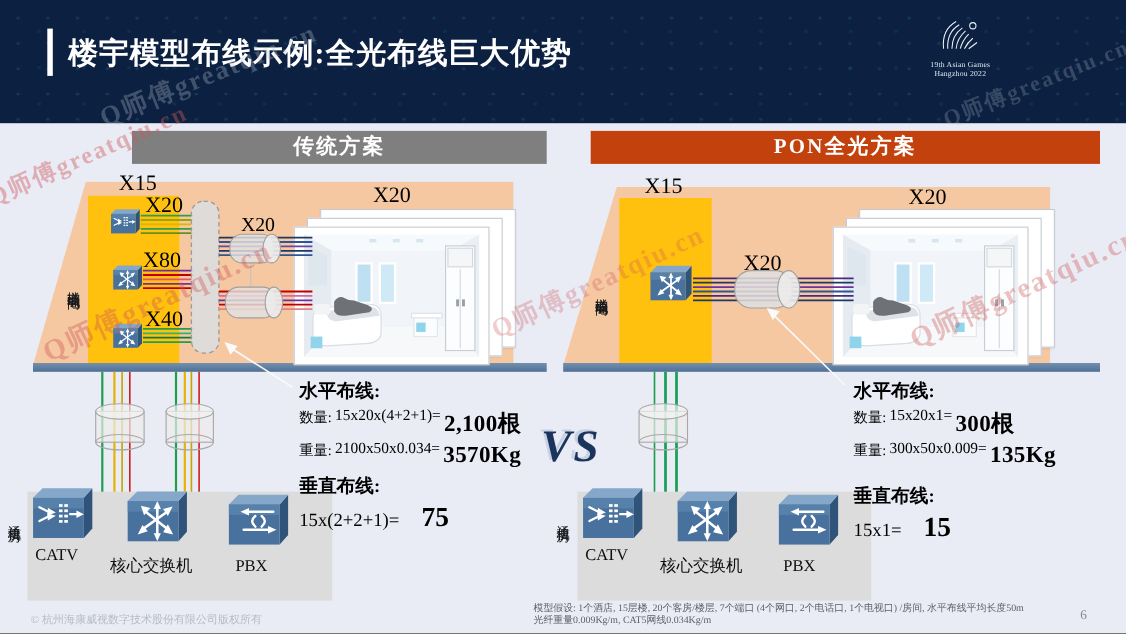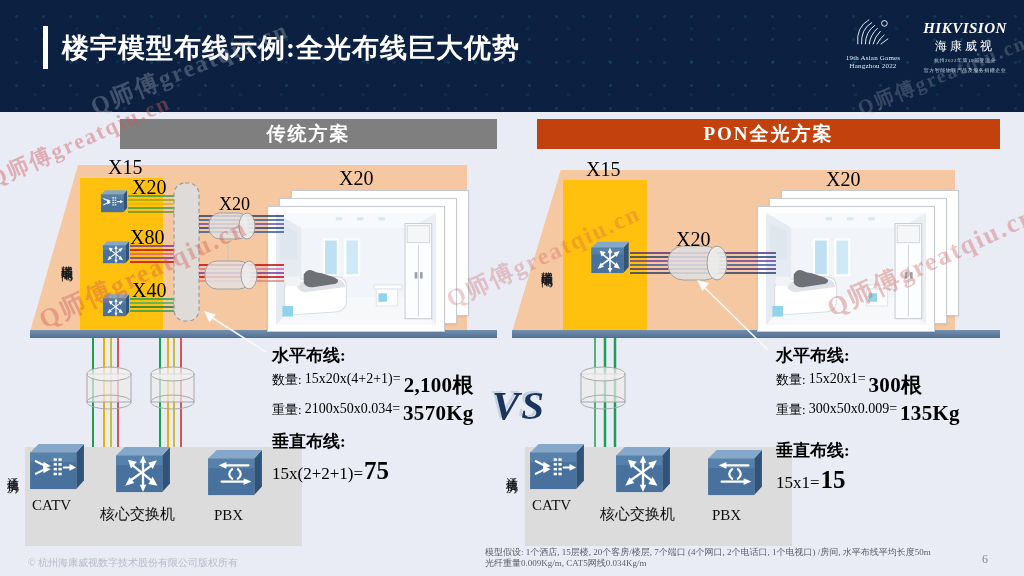--- a/index.html
+++ b/index.html
@@ -56,21 +56,21 @@
   .stats{position:absolute;z-index:7;color:#000000;}
   #statsL{left:272px;top:344px;}
   #statsR{left:776px;top:344px;}
   .s-h{font-size:17px;font-weight:700;margin-bottom:4px;}
   .s-row{display:flex;align-items:flex-start;gap:3px;margin-bottom:2px;}
   .s-lab{font-size:13px;}
   .s-f{font-size:14px;}
   .s-big{font-size:21px;font-weight:800;letter-spacing:.3px;}
   .s-v{margin-top:4px;}
   .s-v.gap{margin-top:13px;}
-  .s-vrow{display:flex;align-items:baseline;gap:1px;}
+  .s-vrow{display:flex;align-items:baseline;gap:20px;}
   .s-f2{font-size:17px;}
   .s-big2{font-size:25px;font-weight:800;}
   
   #vs{position:absolute;left:492px;top:381px;font-size:41px;font-weight:800;font-style:italic;
       color:#1b345c;text-shadow:-3px -2px 0 #c7d2e5;z-index:7;letter-spacing:2px;}
   
   #copyright{position:absolute;left:28px;top:556px;font-size:10px;color:#b7bbc8;z-index:7;}
   #notes{position:absolute;left:485px;top:547px;width:470px;font-size:9px;line-height:11px;
          color:#5f6168;z-index:7;}
   #pagenum{position:absolute;left:982px;top:552px;font-size:12px;color:#848892;z-index:7;}
@@ -191,26 +191,20 @@
   <div id="hdr">
     <div id="accent"></div>
     <div id="title">楼宇模型布线示例:全光布线巨大优势</div>
     <div id="aglogo">
       <svg width="52" height="38" viewBox="0 0 48 40">
           <use href="#emblem"></use>
         </svg>
       <div class="t">19th Asian Games</div>
       <div class="t">Hangzhou 2022</div>
     </div>
-    <div id="hik">
-      <div class="logo">HIKVISION</div>
-      <div class="cn">海康威视</div>
-      <div class="tag">杭州2022年第19届亚运会</div>
-      <div class="tag">官方智能物联产品及服务捐赠企业</div>
-    </div>
   </div>
 
   <div id="ch-left" class="colhdr">传统方案</div>
   <div id="ch-right" class="colhdr">PON全光方案</div>
 
   <div id="peachL" class="peach"></div>
   <div id="peachR" class="peach"></div>
   <div id="yL" class="yroom"></div>
   <div id="yR" class="yroom"></div>
   <div class="vtext" style="left:60px;top:256px;">楼道弱电间</div>

